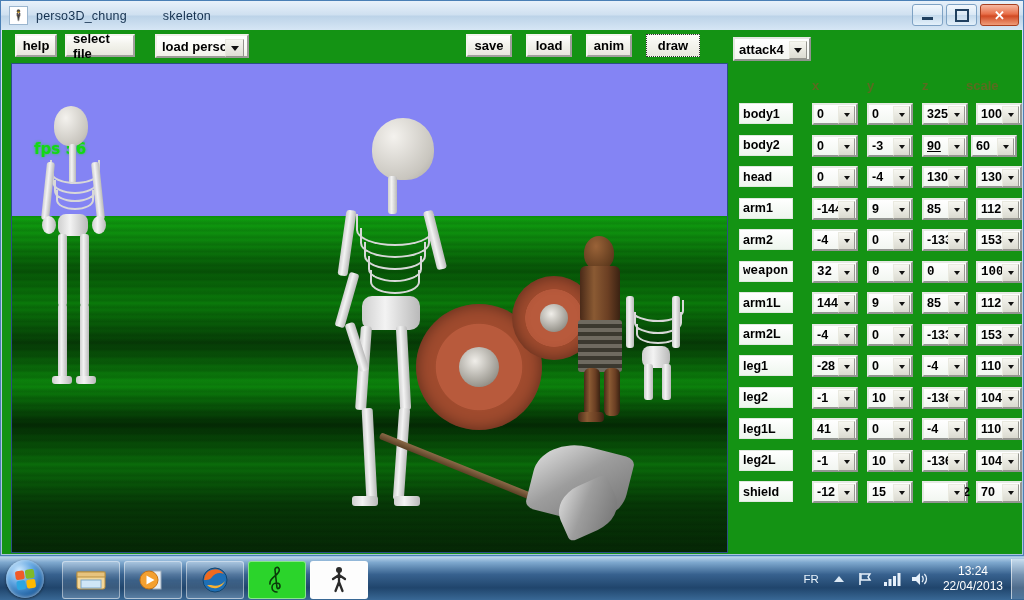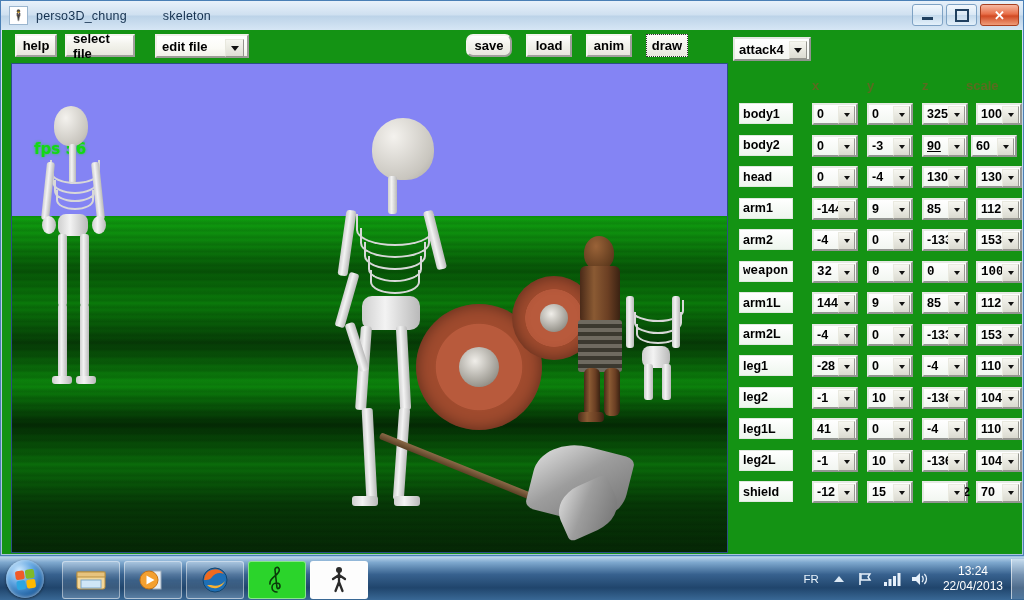--- a/index.html
+++ b/index.html
@@ -241,30 +241,30 @@
       </div>
     </div>
 
     <div class="client">
 
       <div class="toolbar">
         <div class="btn" style="left:13px;width:42px;text-align:center;">help</div>
         <div class="btn" style="left:63px;width:70px;">select file</div>
 
         <div class="ddbtn" style="left:153px;width:94px;">
-          <span>edit file</span>
+          <span>load perso</span>
           <span class="arrowbox">
               <i class="caret"></i>
             </span>
         </div>
 
-        <div class="btn" style="left:464px;width:46px;border-radius:7px;">save</div>
+        <div class="btn" style="left:464px;width:46px;">save</div>
         <div class="btn" style="left:524px;width:46px;">load</div>
         <div class="btn" style="left:584px;width:46px;">anim</div>
-        <div class="btn dotted" style="left:644px;width:42px;text-align:center;">draw</div>
+        <div class="btn dotted" style="left:644px;width:54px;text-align:center;">draw</div>
       </div>
 
       <div class="viewport">
         <div class="sky"></div>
         <div class="ground"></div>
         <div class="fps">fps 56</div>
 
         <div>
           <div class="skull" style="left:42px;top:42px;width:34px;height:40px;"></div>
           <div class="bone" style="left:57px;top:80px;width:7px;height:40px;"></div>

